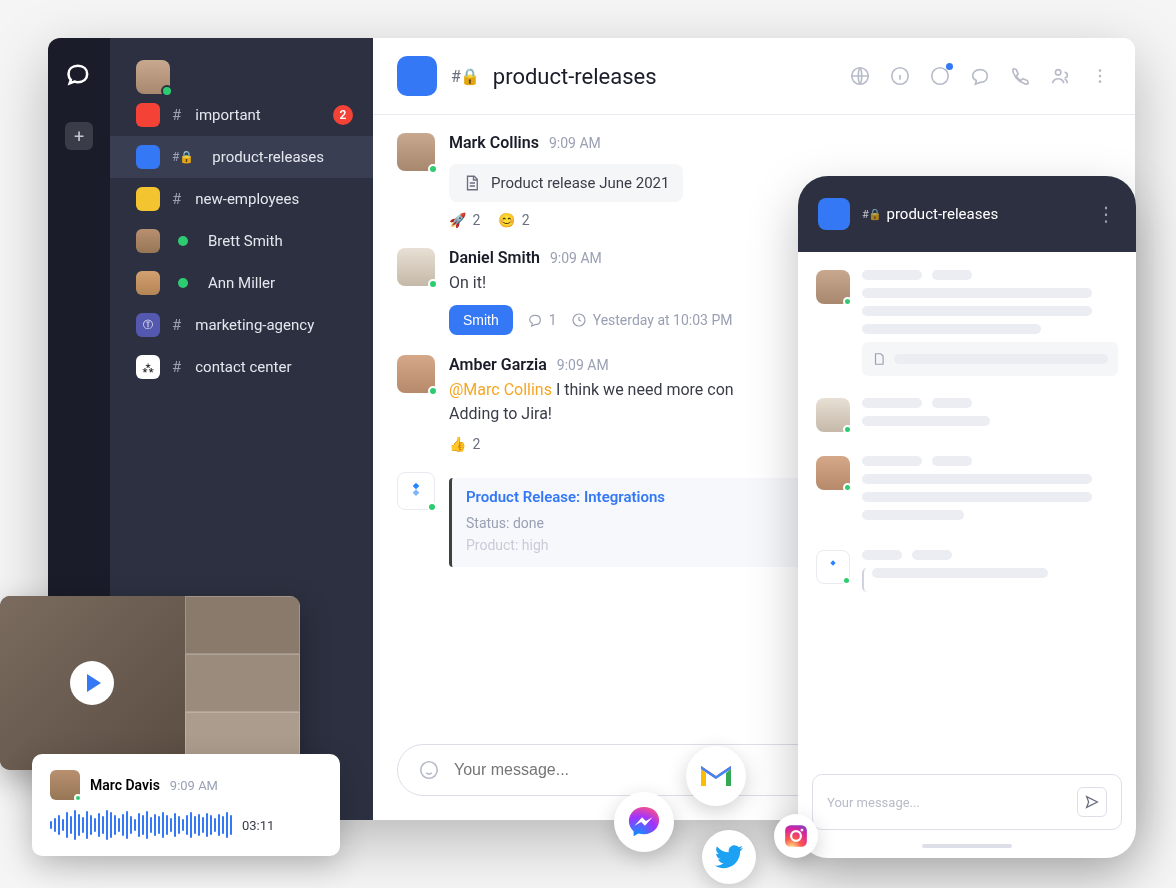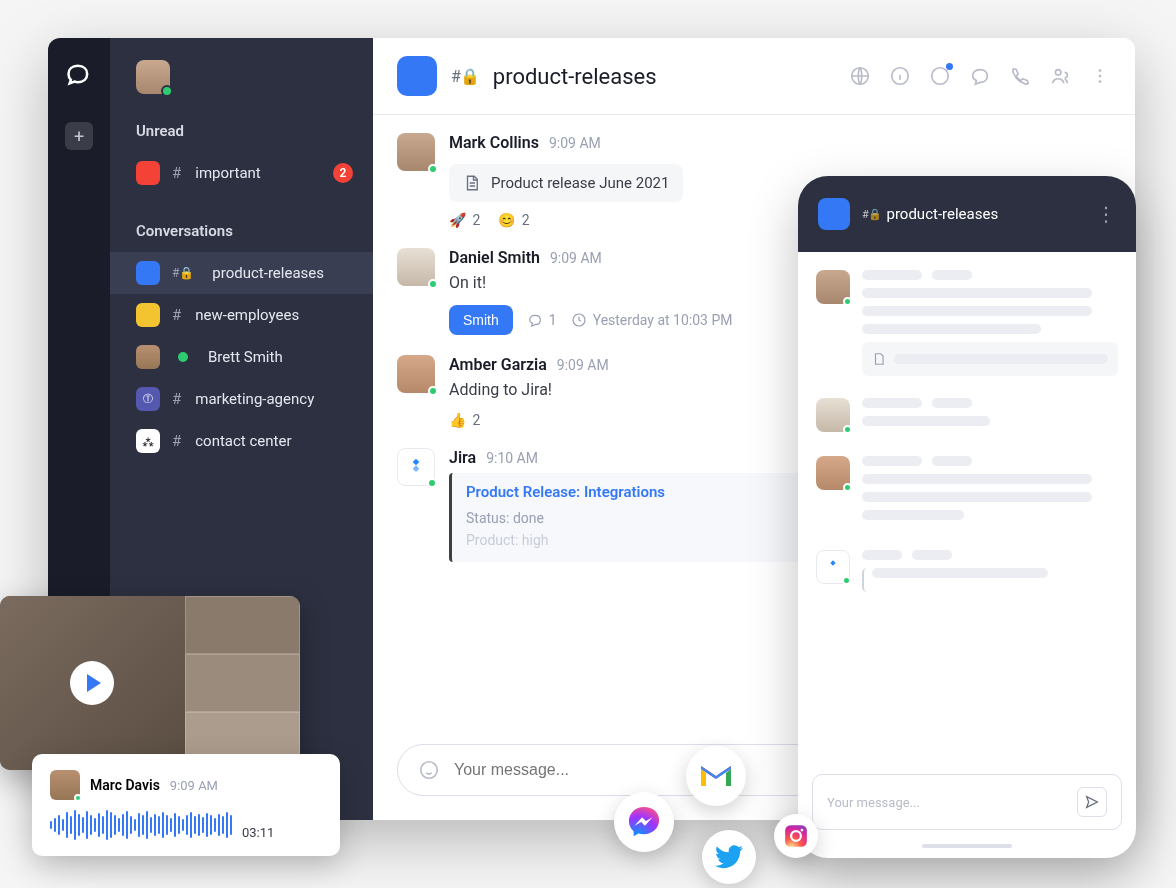--- a/index.html
+++ b/index.html
@@ -120,44 +120,47 @@
         </svg>
     </div>
     <div class="rail-add">+</div>
   </div>
 
   <div class="sidebar">
     <div class="avatar-sm" style="background: linear-gradient(#c9a890,#a8876f);">
         <div class="presence"></div>
       </div>
 
-    <div class="section-title">Unread</div>
     <div class="sidebar-item">
       <div class="ch-icon ch-red"></div>
       <span class="hash">#</span>
       <span>important</span>
       <span class="badge">2</span>
     </div>
 
-    <div class="section-title">Conversations</div>
 
     <div class="sidebar-item active">
       <div class="ch-icon ch-blue"></div>
       <span class="hash-lock">#🔒</span>
       <span>product-releases</span>
     </div>
     <div class="sidebar-item">
       <div class="ch-icon ch-yellow"></div>
       <span class="hash">#</span>
       <span>new-employees</span>
     </div>
     <div class="sidebar-item">
       <div class="ch-icon" style="background:linear-gradient(#b89070,#967656);"></div>
       <span class="status-dot"></span>
       <span>Brett Smith</span>
+    </div>
+    <div class="sidebar-item">
+      <div class="ch-icon" style="background:linear-gradient(#d4a070,#b38556);"></div>
+      <span class="status-dot"></span>
+      <span>Ann Miller</span>
     </div>
     <div class="sidebar-item">
       <div class="ch-icon ch-teams">Ⓣ</div>
       <span class="hash">#</span>
       <span>marketing-agency</span>
     </div>
     <div class="sidebar-item">
       <div class="ch-icon ch-slack">⁂</div>
       <span class="hash">#</span>
       <span>contact center</span>
@@ -279,43 +282,40 @@
 
       <div class="msg">
         <div class="msg-avatar" style="background:linear-gradient(#d4a888,#b5896a);">
             <div class="mp"></div>
           </div>
         <div class="msg-body">
           <div class="msg-head">
               <span class="msg-name">Amber Garzia</span>
               <span class="msg-time">9:09 AM</span>
             </div>
+          <div class="msg-text"><span class="mention">@Marc Collins</span><span> I think we need more con</span></div>
           <div class="msg-text">Adding to Jira!</div>
           <div class="reactions">
             <div class="reaction">
                 <span>👍</span>
                 <span>2</span>
               </div>
           </div>
         </div>
       </div>
 
       <div class="msg">
         <div class="jira-avatar">
           <svg width="20" height="20" viewBox="0 0 24 24">
               <path fill="#2684ff" d="M12 2l4 4-4 4-4-4z"></path>
               <path fill="#2684ff" opacity="0.6" d="M12 10l4 4-4 4-4-4z"></path>
             </svg>
           <div class="mp" style="position:absolute;right:-3px;bottom:-3px;width:10px;height:10px;border-radius:50%;background:#2ecc71;border:2px solid #fff;"></div>
         </div>
         <div class="msg-body">
-          <div class="msg-head">
-              <span class="msg-name">Jira</span>
-              <span class="msg-time">9:10 AM</span>
-            </div>
           <div class="jira-card">
             <div class="jira-title">Product Release: Integrations</div>
             <div class="jira-meta">Status: done</div>
             <div class="jira-meta" style="opacity:0.5;">Product: high</div>
           </div>
         </div>
       </div>
 
     </div>
 
@@ -426,21 +426,21 @@
 </div>
 
 <div class="voice">
   <div class="voice-head">
     <div class="voice-avatar" style="background:linear-gradient(#b89070,#967656);">
         <div class="mp" style="position:absolute;right:-2px;bottom:-2px;width:8px;height:8px;border-radius:50%;background:#2ecc71;border:2px solid #fff;"></div>
       </div>
     <span class="vn">Marc Davis</span>
     <span class="vt">9:09 AM</span>
   </div>
-  <div style="display:flex;align-items:flex-end;">
+  <div style="display:flex;align-items:center;">
     <div class="waveform" id="waveform">
         <div class="wave-bar" style="height: 8px;"></div>
         <div class="wave-bar" style="height: 14px;"></div>
         <div class="wave-bar" style="height: 20px;"></div>
         <div class="wave-bar" style="height: 12px;"></div>
         <div class="wave-bar" style="height: 26px;"></div>
         <div class="wave-bar" style="height: 18px;"></div>
         <div class="wave-bar" style="height: 30px;"></div>
         <div class="wave-bar" style="height: 22px;"></div>
         <div class="wave-bar" style="height: 16px;"></div>

